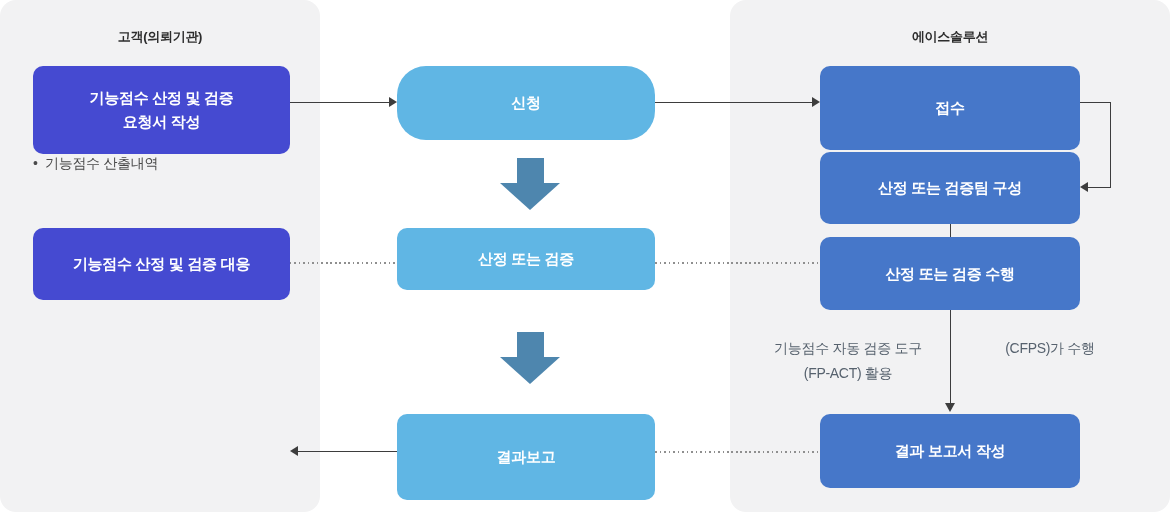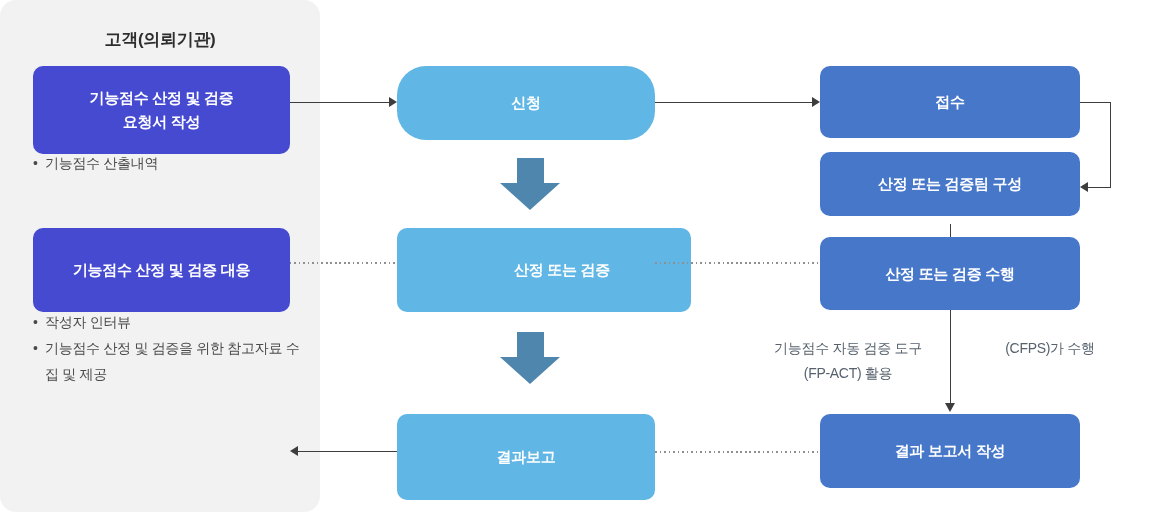--- a/index.html
+++ b/index.html
@@ -5,38 +5,38 @@
   html,body{margin:0;padding:0;background:#fff;}
   .stage{
     position:relative;width:1170px;height:520px;background:#ffffff;
     font-family:"Liberation Sans","DejaVu Sans",sans-serif;overflow:hidden;
   }
   .panel{position:absolute;top:0;height:512px;background:#f2f2f3;border-radius:16px;}
   .panel-left{left:0;width:320px;}
   .panel-right{left:730px;width:440px;}
   .panel-title{
     position:absolute;top:28px;left:0;width:100%;margin:0;text-align:center;
-    font-size:17px;font-weight:600;color:#2d2d2d;letter-spacing:-0.3px;
+    font-size:13px;font-weight:600;color:#2d2d2d;letter-spacing:-0.3px;
   }
   .box{
     position:absolute;display:flex;flex-direction:column;align-items:center;justify-content:center;
     border-radius:10px;color:#ffffff;font-size:15px;text-align:center;line-height:24px;letter-spacing:-0.3px;
   }
   .box span{display:block;}
   .box-indigo{background:#454ad1;left:33px;width:257px;font-weight:700;}
   .box-sky{background:#60b6e4;left:397px;width:258px;font-weight:600;}
   .box-blue{background:#4677c9;left:820px;width:260px;font-weight:600;}
   #b1{top:66px;height:88px;}
-  #b2{top:228px;height:84px;}
+  #b2{top:228px;height:72px;}
   #b3{top:415px;height:72px;}
   #m1{top:66px;height:74px;border-radius:29px;}
-  #m2{top:228px;height:84px;padding-left:36px;}
+  #m2{top:228px;height:62px;}
   #m3{top:414px;height:86px;}
-  #r1{top:66px;height:72px;text-align:right;}
-  #r2{top:152px;height:64px;}
+  #r1{top:66px;height:84px;text-align:right;}
+  #r2{top:152px;height:72px;}
   #r3{top:237px;height:73px;}
   #r4{top:414px;height:74px;}
   .notes{
     position:absolute;left:33px;width:276px;margin:0;padding:0;list-style:none;
     font-size:14px;color:#4a4a4a;line-height:26px;letter-spacing:-0.3px;
   }
   .notes li{position:relative;padding-left:12px;}
   .notes li::before{content:"\2022";position:absolute;left:0;color:#4a4a4a;}
   #n1{top:150px;}
   #n2{top:309px;}
@@ -67,35 +67,34 @@
 </style>
 </head>
 <body>
 
 <div class="stage">
 
   <section class="panel panel-left">
     <h2 class="panel-title">고객(의뢰기관)</h2>
   </section>
 
+  <section class="panel panel-right">
+    <h2 class="panel-title">에이스솔루션</h2>
+  </section>
 
   <div id="b1" class="box box-indigo">
     <span>기능점수 산정 및 검증</span>
     <span>요청서 작성</span>
   </div>
   <ul id="n1" class="notes">
     <li>기능점수 산출내역</li>
   </ul>
   <div id="b2" class="box box-indigo">
     <span>기능점수 산정 및 검증 대응</span>
   </div>
-  <ul id="n2" class="notes">
-    <li>작성자 인터뷰</li>
-    <li>기능점수 산정 및 검증을 위한 참고자료 수집 및 제공</li>
-  </ul>
 
   <div id="m1" class="box box-sky">
     <span>신청</span>
   </div>
   <div id="m2" class="box box-sky">
     <span>산정 또는 검증</span>
   </div>
   <div id="m3" class="box box-sky">
     <span>결과보고</span>
   </div>

